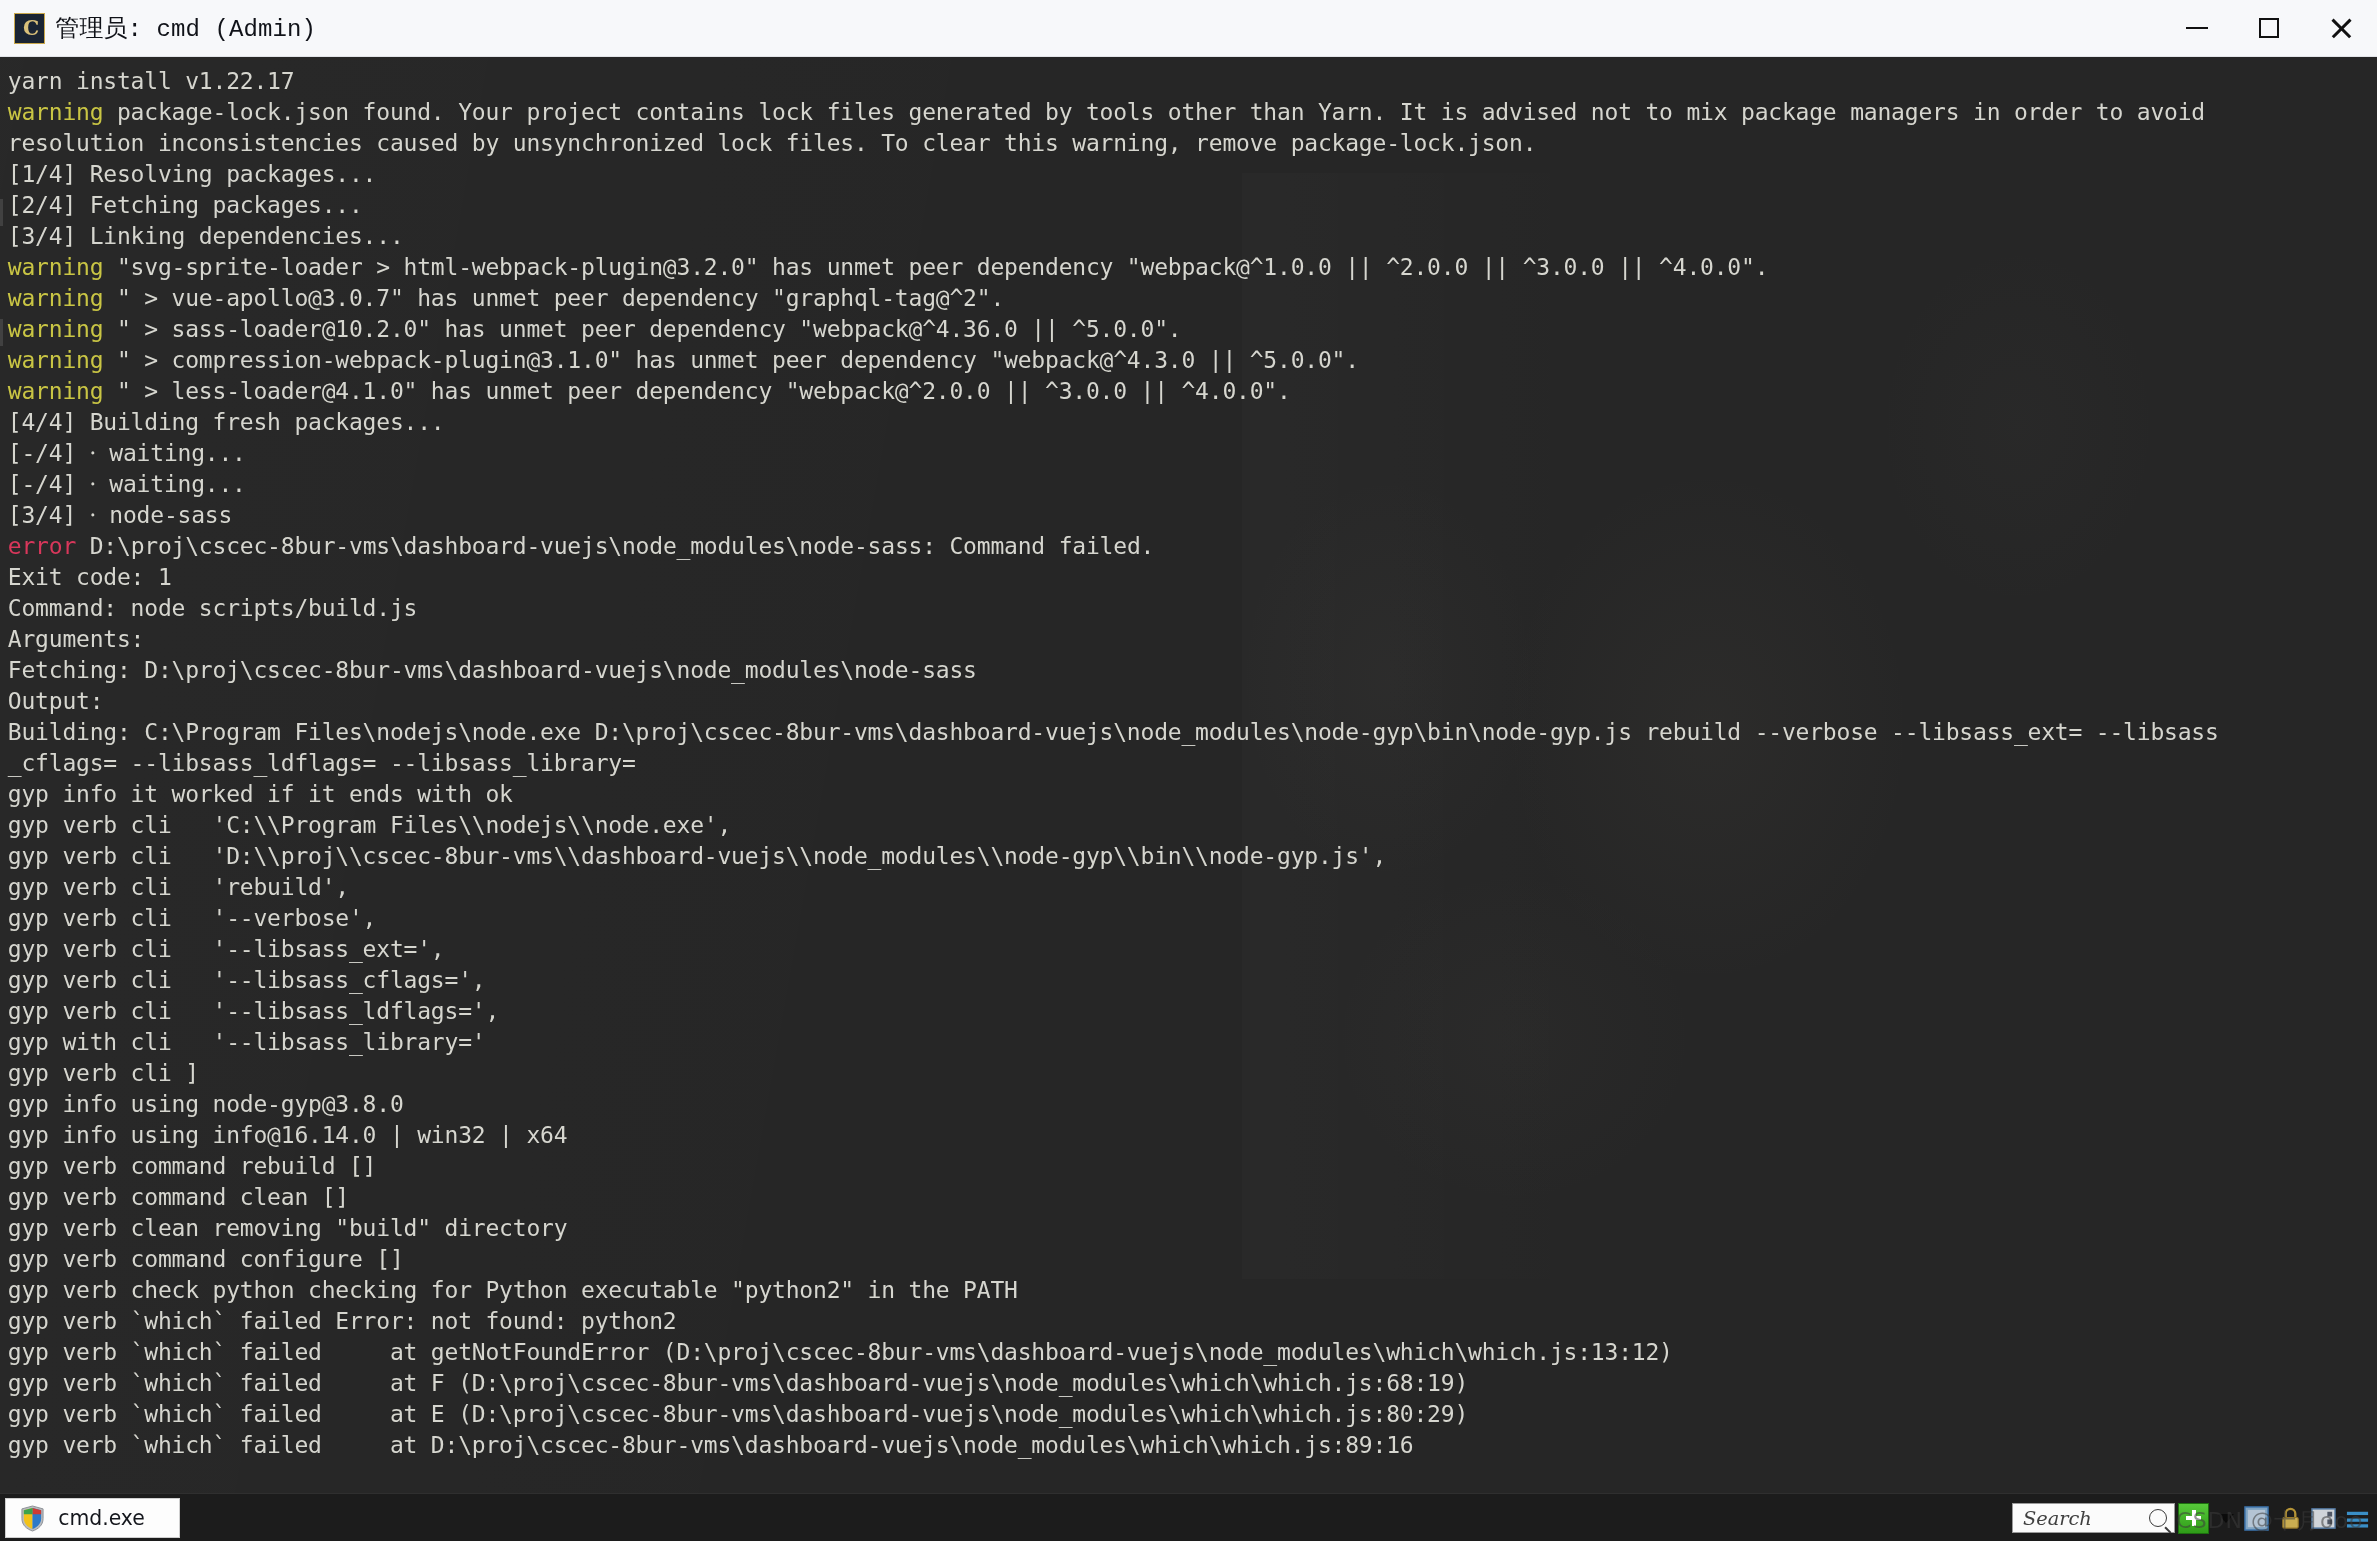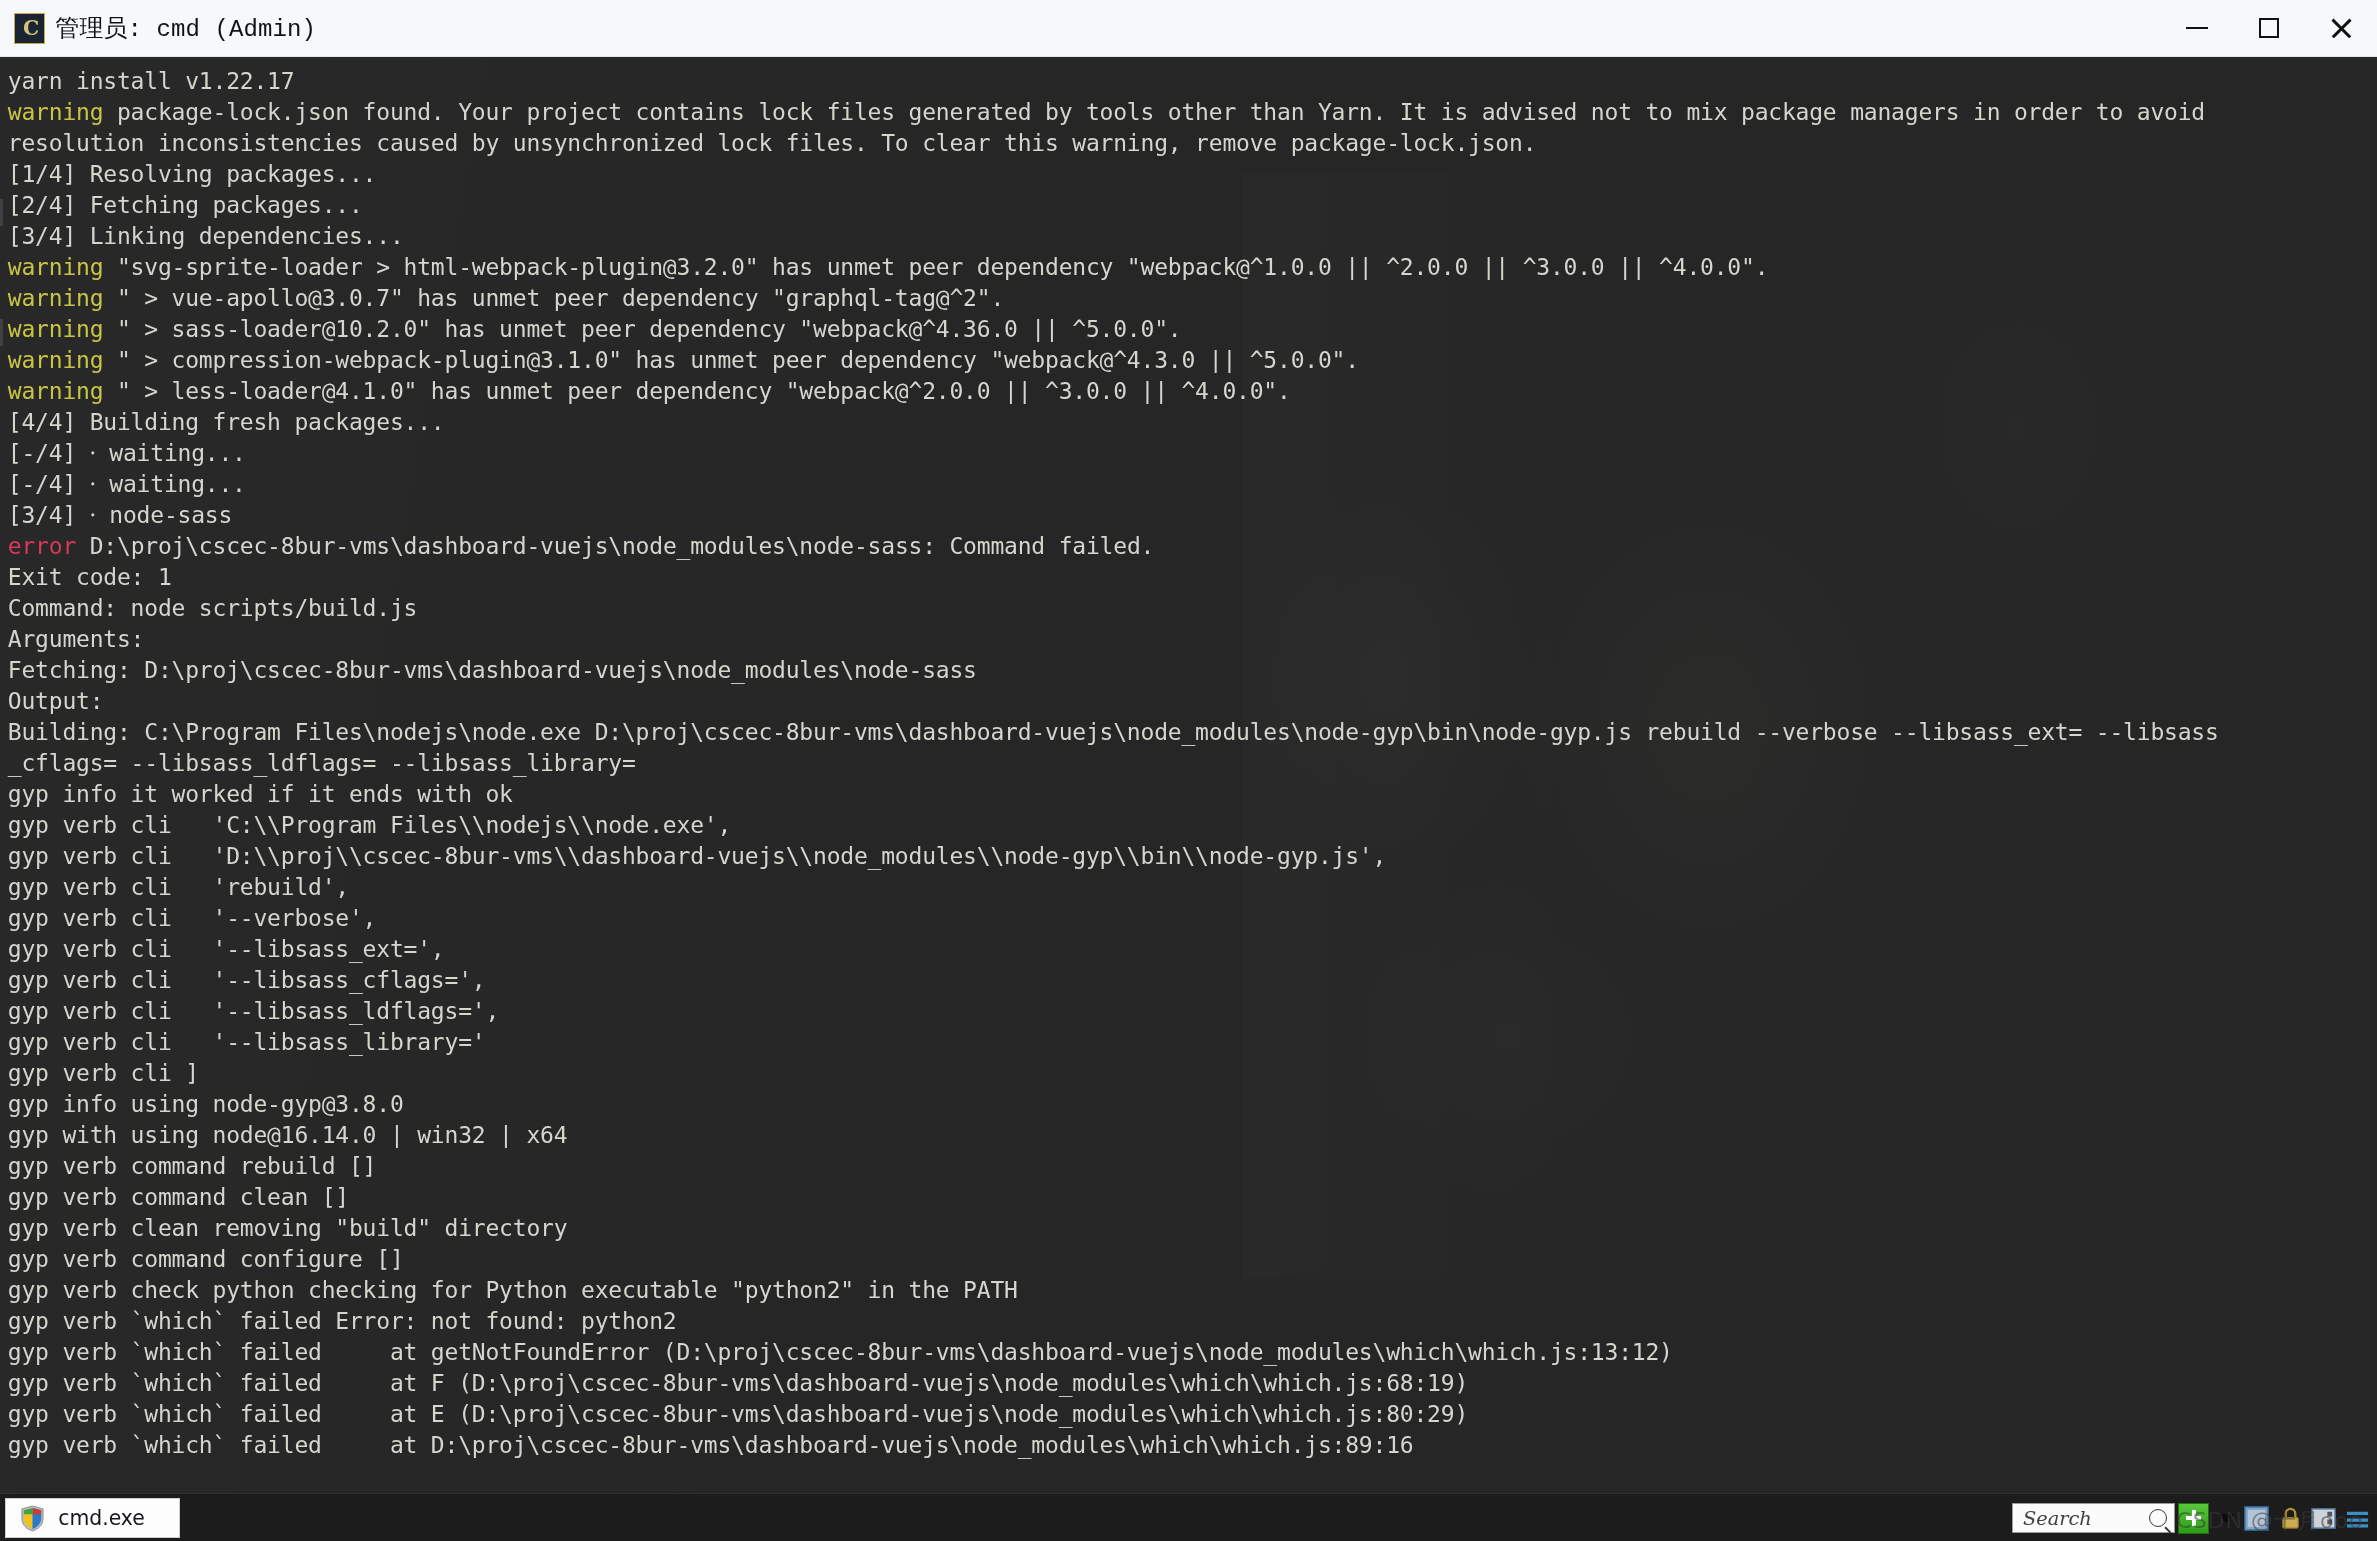--- a/index.html
+++ b/index.html
@@ -357,24 +357,24 @@
         <div class="line"><span class="tok-plain">Building: C:\Program Files\nodejs\node.exe D:\proj\cscec-8bur-vms\dashboard-vuejs\node_modules\node-gyp\bin\node-gyp.js rebuild --verbose --libsass_ext= --libsass</span></div>
         <div class="line"><span class="tok-plain">_cflags= --libsass_ldflags= --libsass_library=</span></div>
         <div class="line"><span class="tok-plain">gyp info it worked if it ends with ok</span></div>
         <div class="line"><span class="tok-plain">gyp verb cli   'C:\\Program Files\\nodejs\\node.exe',</span></div>
         <div class="line"><span class="tok-plain">gyp verb cli   'D:\\proj\\cscec-8bur-vms\\dashboard-vuejs\\node_modules\\node-gyp\\bin\\node-gyp.js',</span></div>
         <div class="line"><span class="tok-plain">gyp verb cli   'rebuild',</span></div>
         <div class="line"><span class="tok-plain">gyp verb cli   '--verbose',</span></div>
         <div class="line"><span class="tok-plain">gyp verb cli   '--libsass_ext=',</span></div>
         <div class="line"><span class="tok-plain">gyp verb cli   '--libsass_cflags=',</span></div>
         <div class="line"><span class="tok-plain">gyp verb cli   '--libsass_ldflags=',</span></div>
-        <div class="line"><span class="tok-plain">gyp verb cli   '--libsass_library='</span></div>
+        <div class="line"><span class="tok-plain">gyp with cli   '--libsass_library='</span></div>
         <div class="line"><span class="tok-plain">gyp verb cli ]</span></div>
         <div class="line"><span class="tok-plain">gyp info using node-gyp@3.8.0</span></div>
-        <div class="line"><span class="tok-plain">gyp with using node@16.14.0 | win32 | x64</span></div>
+        <div class="line"><span class="tok-plain">gyp info using info@16.14.0 | win32 | x64</span></div>
         <div class="line"><span class="tok-plain">gyp verb command rebuild []</span></div>
         <div class="line"><span class="tok-plain">gyp verb command clean []</span></div>
         <div class="line"><span class="tok-plain">gyp verb clean removing "build" directory</span></div>
         <div class="line"><span class="tok-plain">gyp verb command configure []</span></div>
         <div class="line"><span class="tok-plain">gyp verb check python checking for Python executable "python2" in the PATH</span></div>
         <div class="line"><span class="tok-plain">gyp verb `which` failed Error: not found: python2</span></div>
         <div class="line"><span class="tok-plain">gyp verb `which` failed     at getNotFoundError (D:\proj\cscec-8bur-vms\dashboard-vuejs\node_modules\which\which.js:13:12)</span></div>
         <div class="line"><span class="tok-plain">gyp verb `which` failed     at F (D:\proj\cscec-8bur-vms\dashboard-vuejs\node_modules\which\which.js:68:19)</span></div>
         <div class="line"><span class="tok-plain">gyp verb `which` failed     at E (D:\proj\cscec-8bur-vms\dashboard-vuejs\node_modules\which\which.js:80:29)</span></div>
         <div class="line"><span class="tok-plain">gyp verb `which` failed     at D:\proj\cscec-8bur-vms\dashboard-vuejs\node_modules\which\which.js:89:16</span></div>

